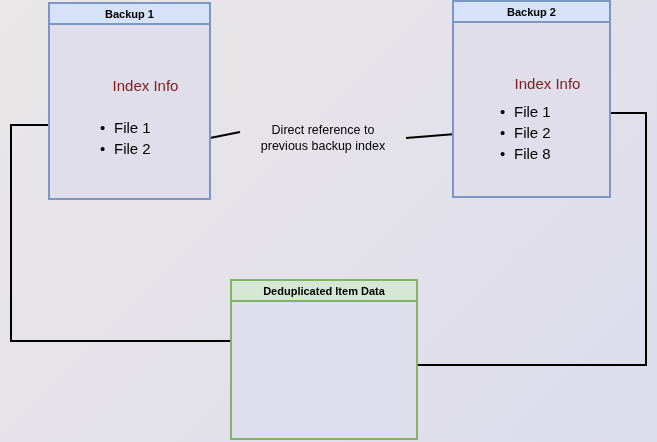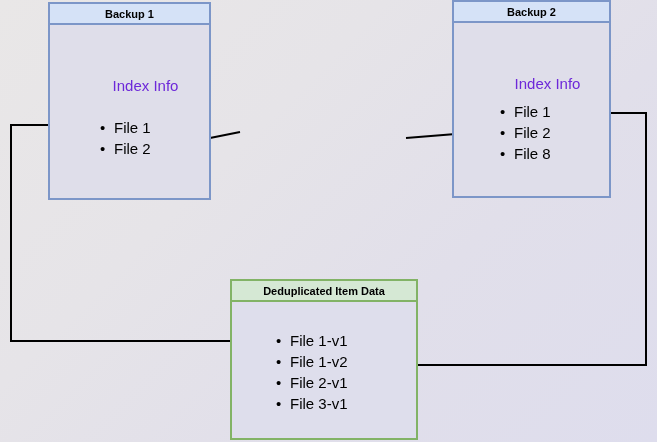--- a/index.html
+++ b/index.html
@@ -65,21 +65,21 @@
   .node-body {
     position: relative;
     flex: 1 1 auto;
   }
   .index-label {
     position: absolute;
     left: 0;
     right: 0;
     text-align: center;
     font-size: 15px;
-    color: #6d28d9;
+    color: #7f1d1d;
     padding-left: 32px;
   }
   .file-list {
     position: absolute;
     margin: 0;
     padding: 0;
     list-style: none;
   }
   .file-list li {
     position: relative;
@@ -164,24 +164,18 @@
       <ul class="file-list">
         <li>File 1</li>
         <li>File 2</li>
         <li>File 8</li>
       </ul>
     </div>
   </div>
 
   <div class="node-box green" id="box-dedup">
     <div class="node-header">Deduplicated Item Data</div>
-    <div class="node-body">
-      <ul class="file-list">
-        <li>File 1-v1</li>
-        <li>File 1-v2</li>
-        <li>File 2-v1</li>
-        <li>File 3-v1</li>
-      </ul>
-    </div>
   </div>
 
+  <div class="edge-label" id="edge-label-direct-ref">Direct reference to
+previous backup index</div>
 
 </div>
 
 </body></html>

